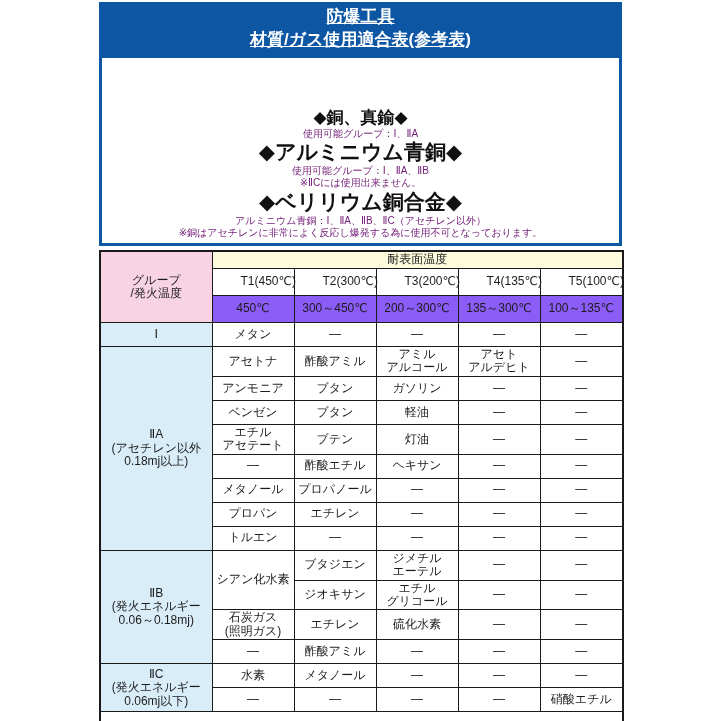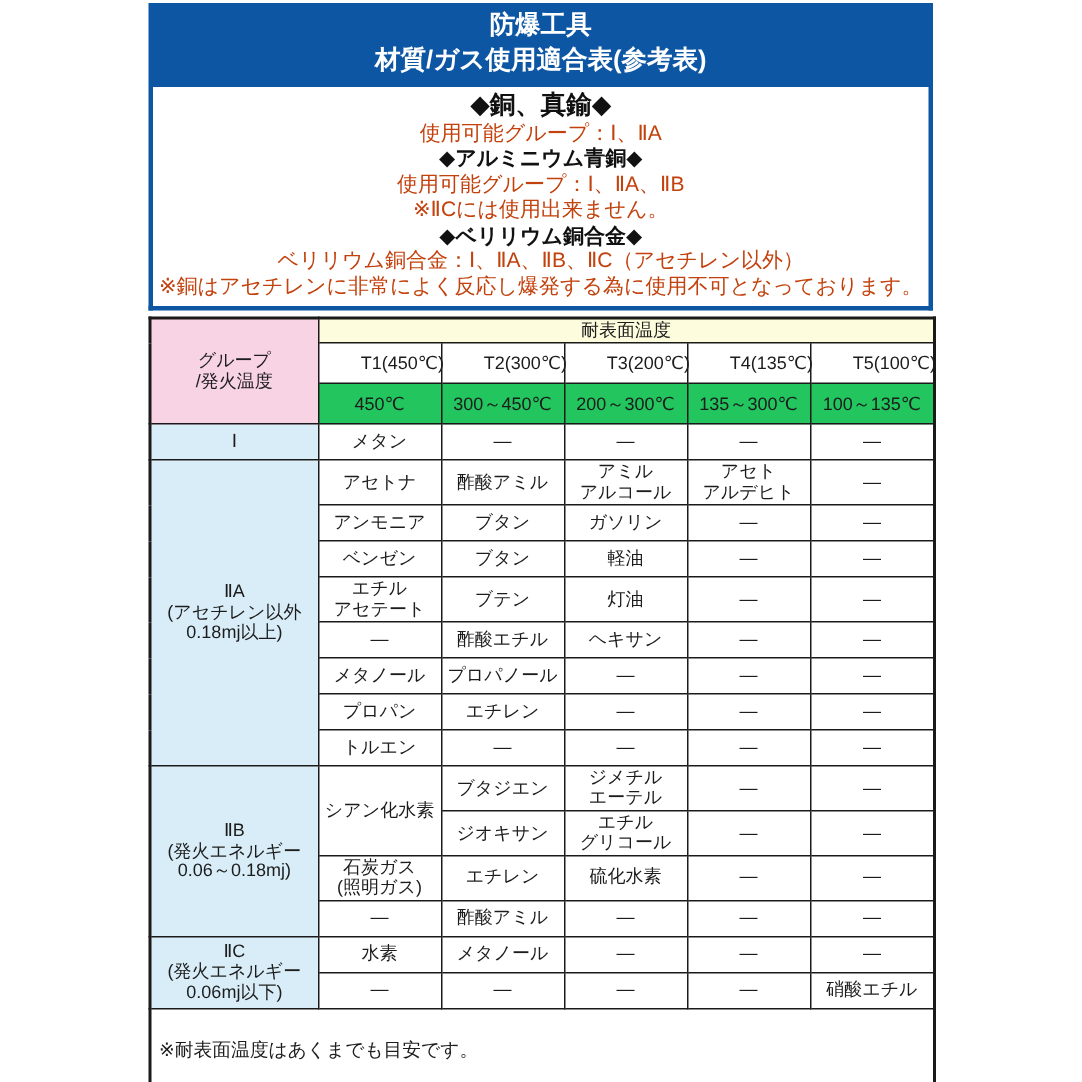--- a/index.html
+++ b/index.html
@@ -15,46 +15,47 @@
   body{
     width:721px;height:721px;background:#ffffff;overflow:hidden;
     font-family:"Liberation Sans","DejaVu Sans",sans-serif;
     color:var(--text-dark);
   }
   .doc{position:absolute;left:99px;top:2px;width:523px;}
 
   .header-bar{
     background:var(--header-blue);color:#ffffff;text-align:center;
     padding:4px 0 6px;
+    text-decoration:underline;
   }
   .header-bar .t1{font-size:17px;font-weight:bold;line-height:1.35;}
   .header-bar .t2{font-size:17px;font-weight:bold;line-height:1.35;}
 
   .materials-box{
     border:3px solid var(--header-blue);border-top:0;background:#ffffff;
     text-align:center;padding:2px 2px 4px;
   }
-  .material-name{font-weight:bold;font-size:14px;line-height:1.18;color:#111;}
-  .material:nth-child(1) .material-name{font-size:17px;}
-  .material-groups,.material-note{font-size:14px;line-height:1.24;color:#c2410c;}
+  .material-name{font-weight:bold;font-size:21px;line-height:1.18;color:#111;}
+  .material:nth-child(1) .material-name{font-size:17px;margin-top:48px;}
+  .material-groups,.material-note{font-size:10px;line-height:1.24;color:#701a75;}
 
   table.compat{
     margin-top:4px;width:523px;border-collapse:collapse;table-layout:fixed;
     border:2px solid var(--line-black);
   }
   table.compat th,table.compat td{
     border:1px solid var(--line-black);
     text-align:center;vertical-align:middle;
     font-size:12px;font-weight:normal;line-height:1.12;
     padding:1px 2px;white-space:pre-line;color:var(--text-dark);
   }
   .corner-cell{background:var(--corner-pink);font-size:12.5px;line-height:1.35;}
   .surface-temp-cell{background:var(--temp-yellow);font-size:13px;height:17px;}
   #temp-class-row th{height:27px;background:#fff;padding-left:28px;}
-  #temp-range-row td{height:27px;background:#22c55e;}
+  #temp-range-row td{height:27px;background:#8b5cf6;}
   tbody td{height:24px;background:#fff;}
   td.group-cell{background:var(--group-blue);font-size:12px;line-height:1.25;}
   tfoot td.footnote{
     text-align:left;font-size:12.5px;line-height:1.3;
     padding:3px 5px;height:auto;background:#fff;
   }
 </style>
 </head>
 <body>
 
@@ -70,21 +71,21 @@
         <div class="material-name">◆銅、真鍮◆</div>
         <div class="material-groups">使用可能グループ：Ⅰ、ⅡA</div>
       </div>
       <div class="material">
         <div class="material-name">◆アルミニウム青銅◆</div>
         <div class="material-groups">使用可能グループ：Ⅰ、ⅡA、ⅡB</div>
         <div class="material-note">※ⅡCには使用出来ません。</div>
       </div>
       <div class="material">
         <div class="material-name">◆ベリリウム銅合金◆</div>
-        <div class="material-groups">ベリリウム銅合金：Ⅰ、ⅡA、ⅡB、ⅡC（アセチレン以外）</div>
+        <div class="material-groups">アルミニウム青銅：Ⅰ、ⅡA、ⅡB、ⅡC（アセチレン以外）</div>
         <div class="material-note">※銅はアセチレンに非常によく反応し爆発する為に使用不可となっております。</div>
       </div>
     </div>
 
   <table class="compat">
     <colgroup>
       <col style="width:112px">
       <col style="width:82px">
         <col style="width:82px">
         <col style="width:82px">

